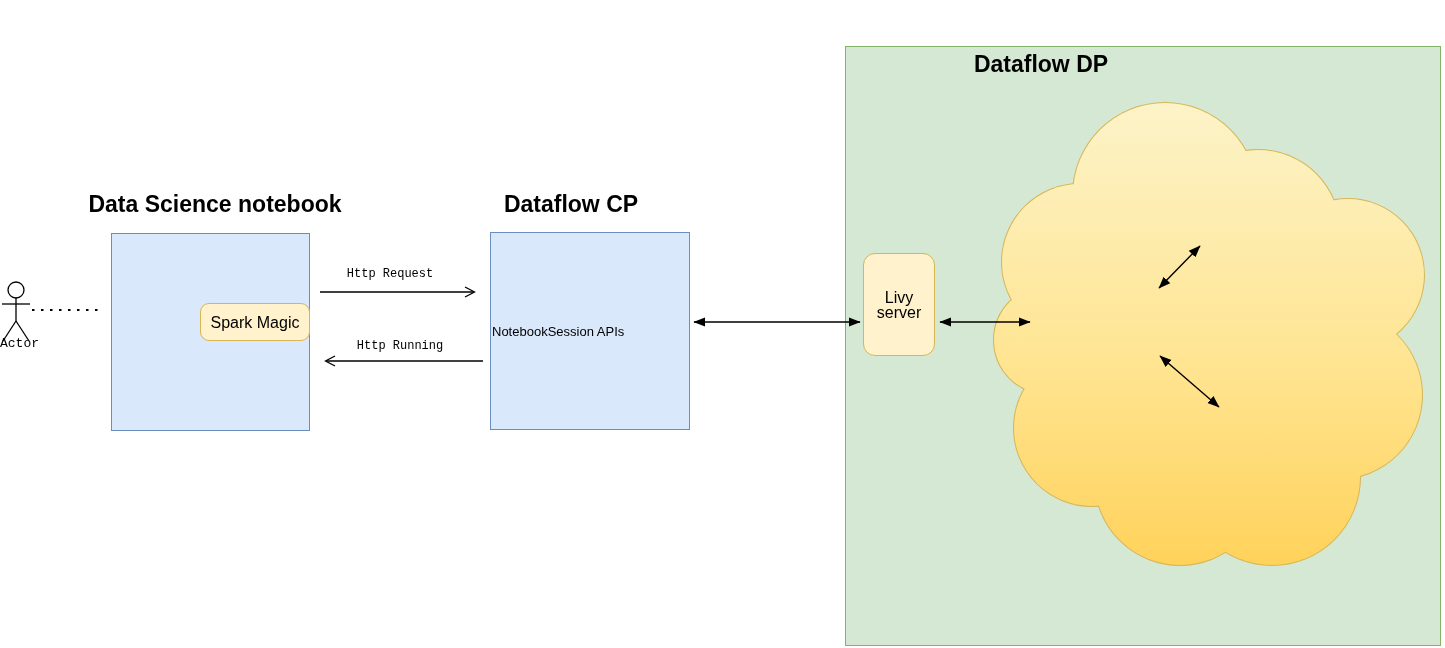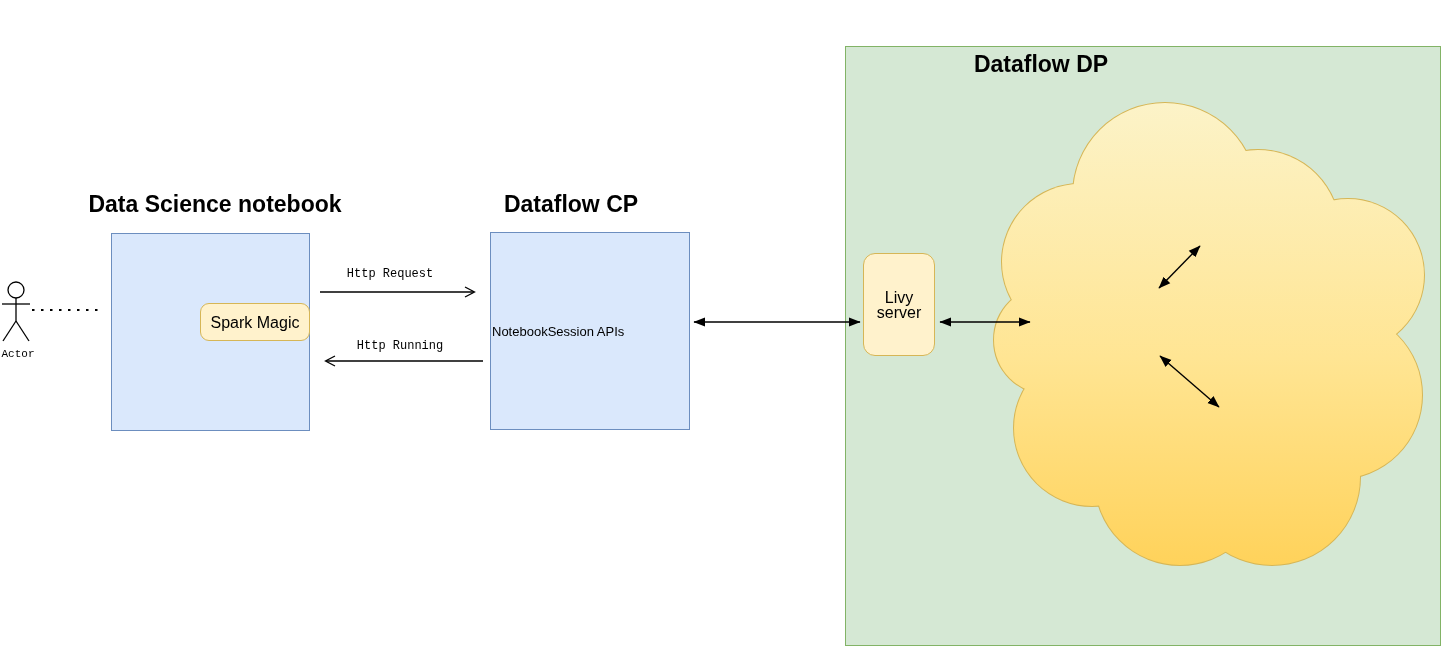--- a/index.html
+++ b/index.html
@@ -79,21 +79,21 @@
     font-size: 12px;
     line-height: 15px;
     text-align: center;
     font-family: Liberation Mono, monospace;
   }
   .lbl-request  { left: 330px;  top: 267px; width: 120px; }
   .lbl-response { left: 340px;  top: 339px; width: 120px; }
   .lbl-running  { left: 1035px; top: 227px; width: 110px; line-height: 17px; }
   .lbl-dots1    { left: 1233px; top: 324px; width: 60px; letter-spacing: 1px; }
   .lbl-dots2    { left: 1233px; top: 342px; width: 60px; letter-spacing: 1px; }
-  .lbl-actor    { left: 0px;    top: 347px; width: 36px; font-size: 11px; }
+  .lbl-actor    { left: 0px;    top: 336px; width: 36px; font-size: 13px; }
 </style>
 </head>
 <body>
 
 <div class="canvas">
 
   <div class="dp-panel"></div>
 
   <svg class="layer z1" width="1445" height="648" viewBox="0 0 1445 648">
     <defs>

